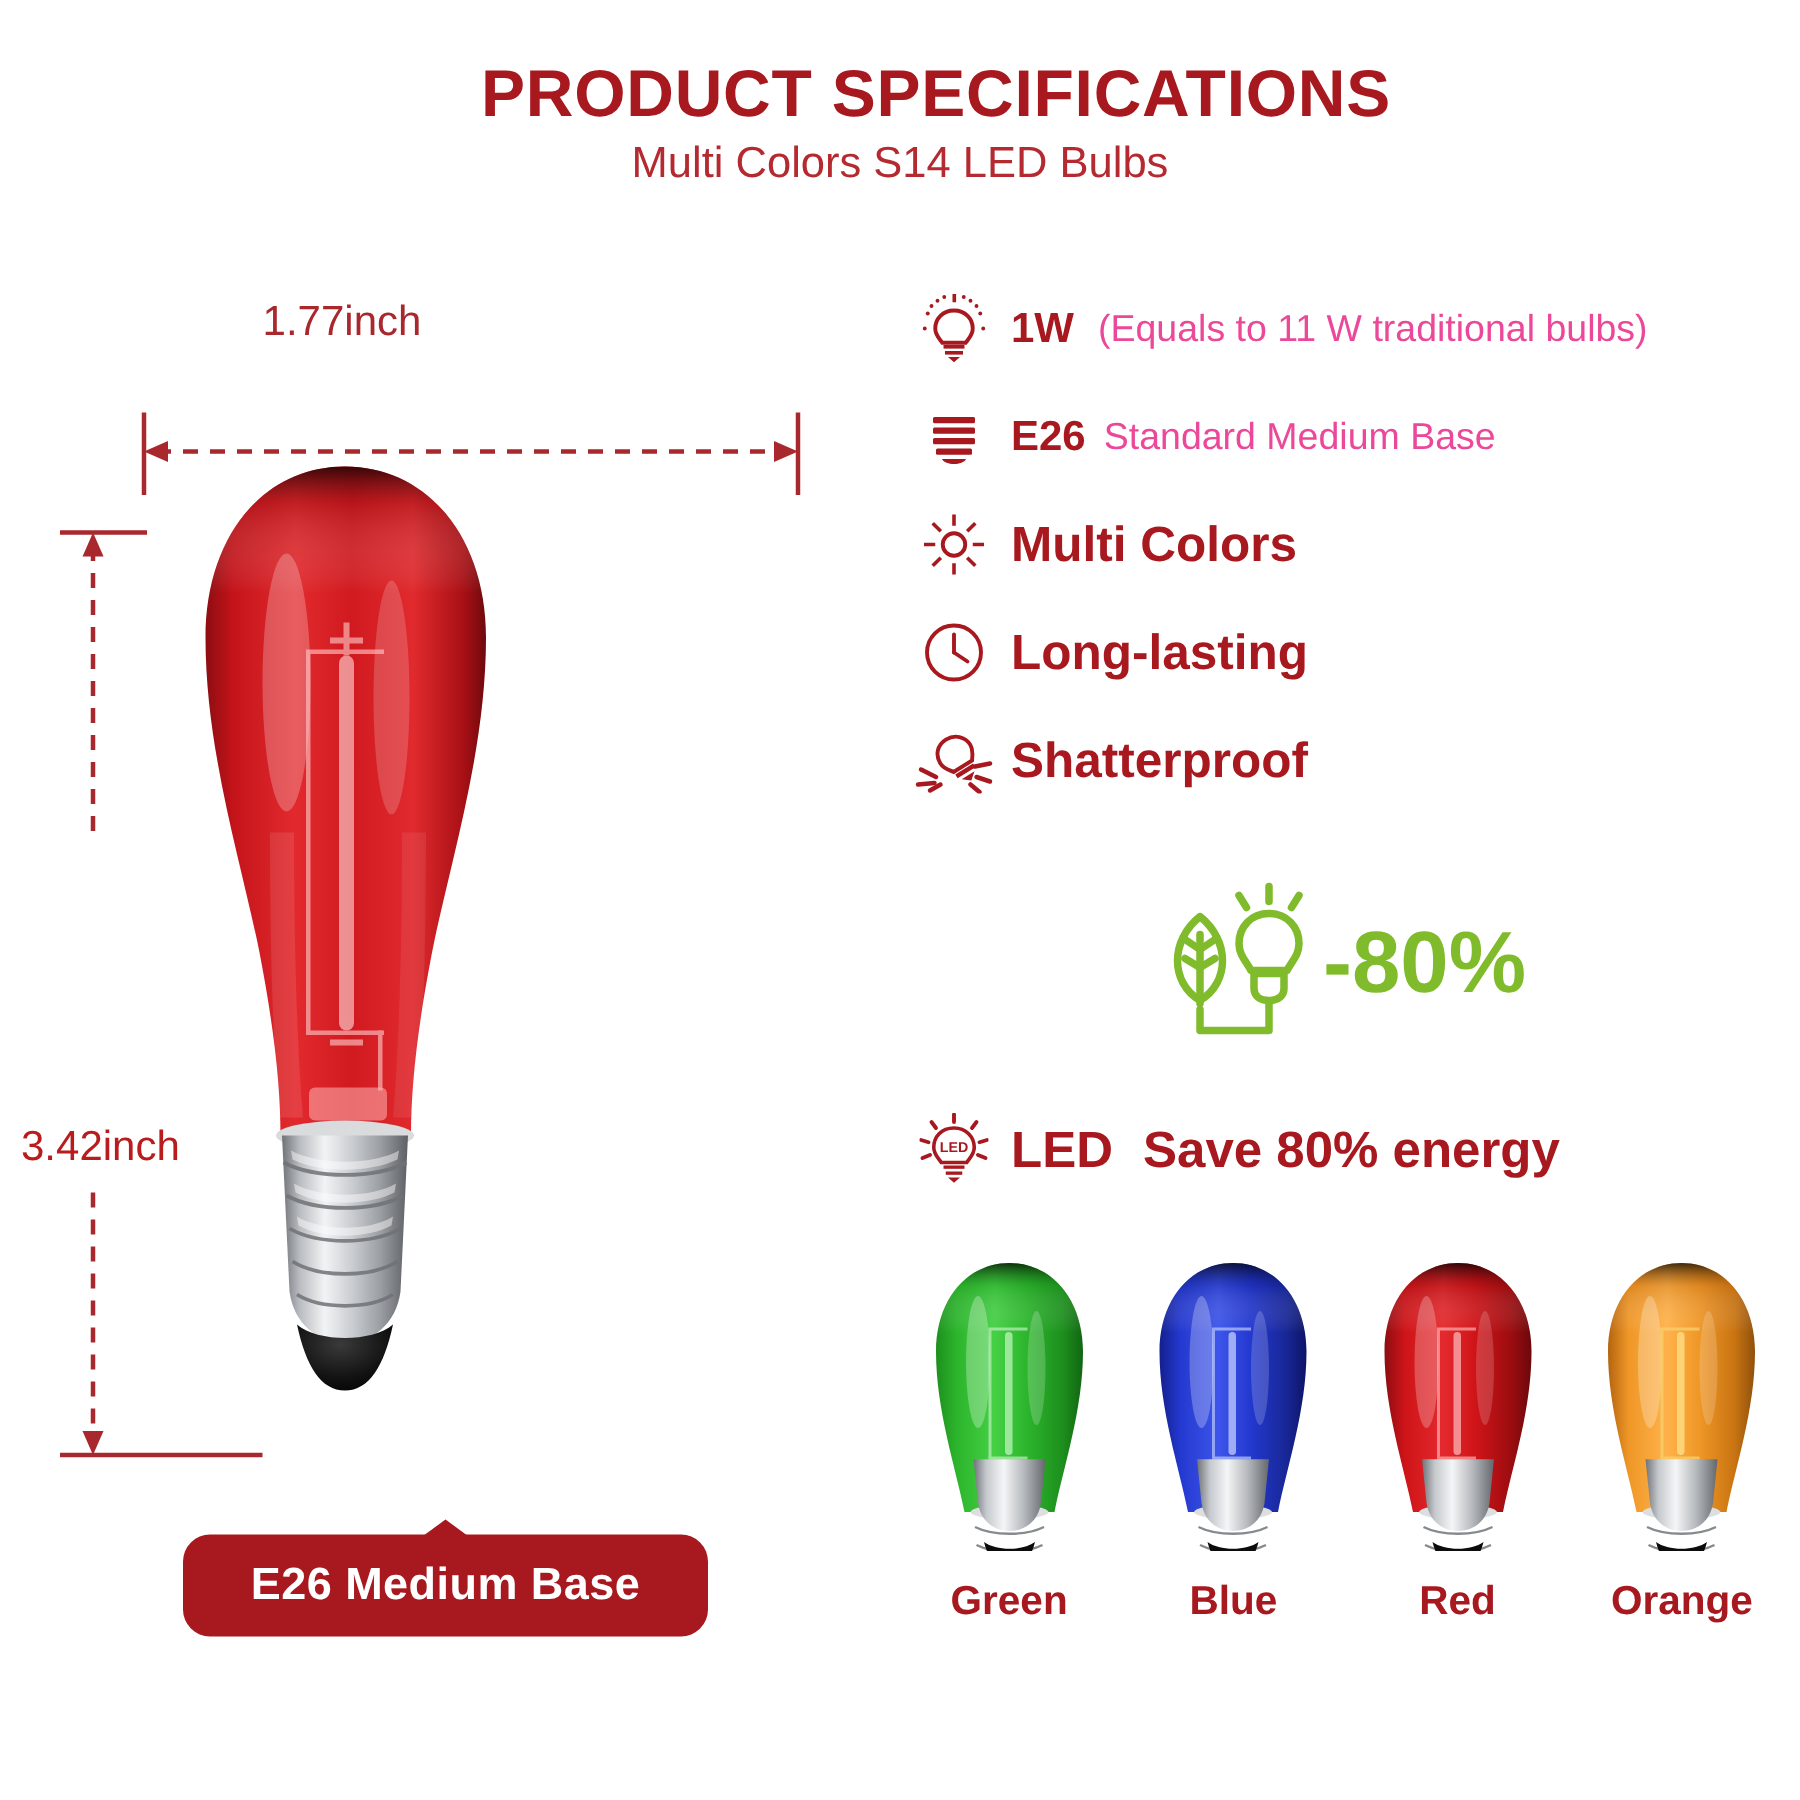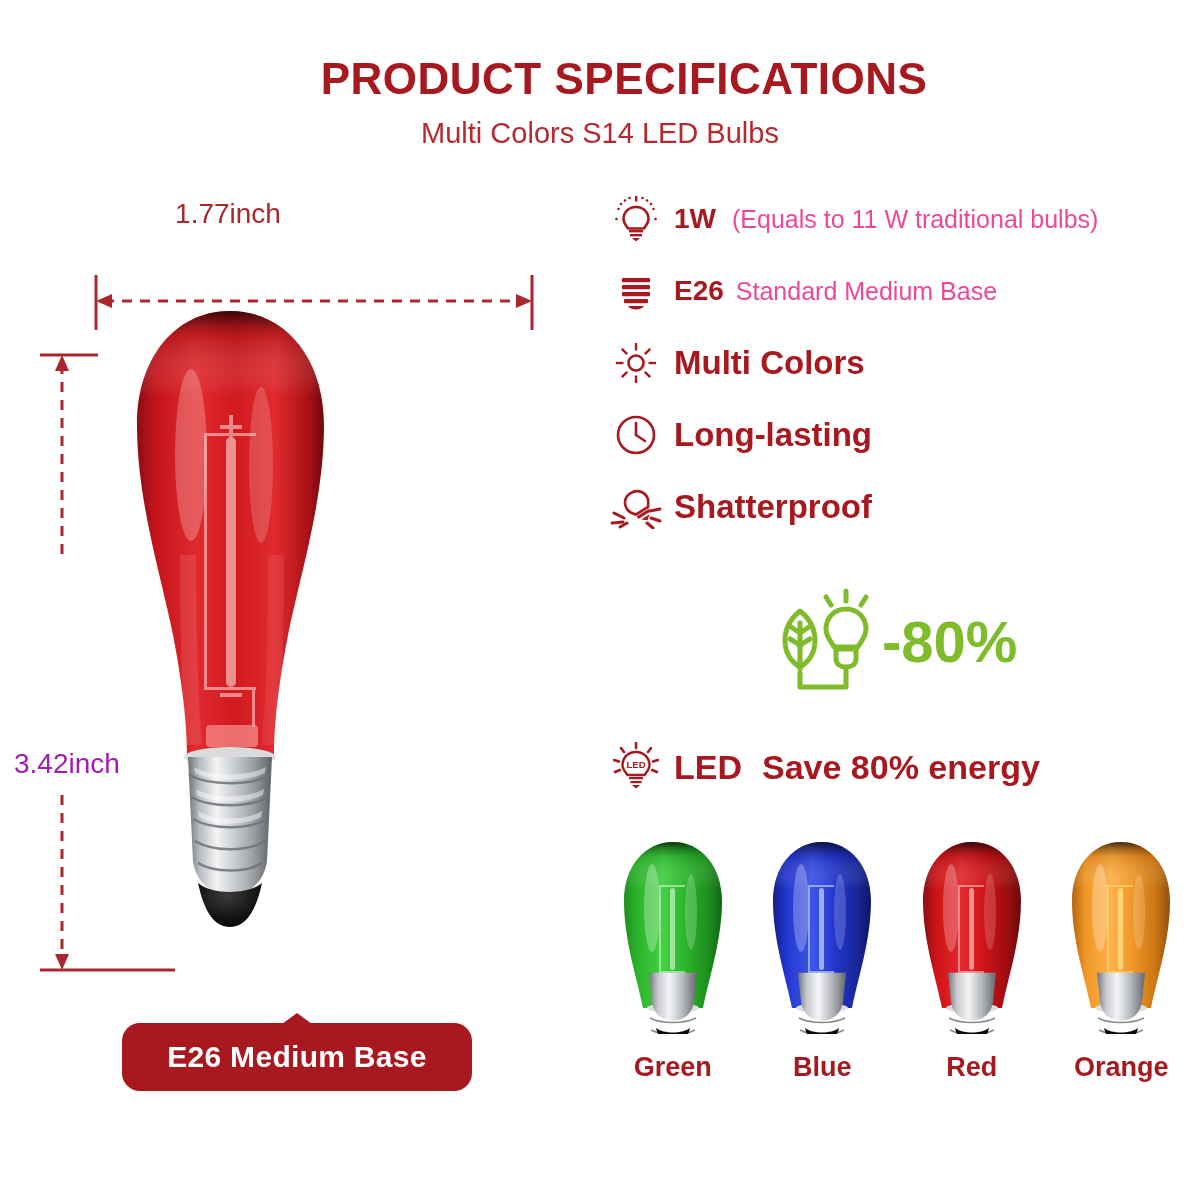--- a/index.html
+++ b/index.html
@@ -28,21 +28,21 @@
     left: 0;
     width: 1200px;
     text-align: center;
   }
   .title {
     font-size: 44px;
     font-weight: bold;
     color: #a8181f;
     letter-spacing: 0.5px;
     line-height: 1.05;
-    margin: 16px;
+    margin: 0;
     padding-left: 48px;
   }
   .subtitle {
     font-size: 29px;
     color: #b52a31;
     margin-top: 8px;
     line-height: 1.1;
     font-weight: normal;
   }
 
@@ -62,21 +62,21 @@
     transform: translateX(-50%);
     font-size: 28px;
     color: #a8282e;
     white-space: nowrap;
   }
   .dim-left-label {
     position: absolute;
     left: 14px;
     top: 578px;
     font-size: 28px;
-    color: #a21caf;
+    color: #b91c1c;
     white-space: nowrap;
   }
 
   .dimsvg {
     position: absolute;
     left: 0;
     top: 0;
     width: 590px;
     height: 960px;
     pointer-events: none;

